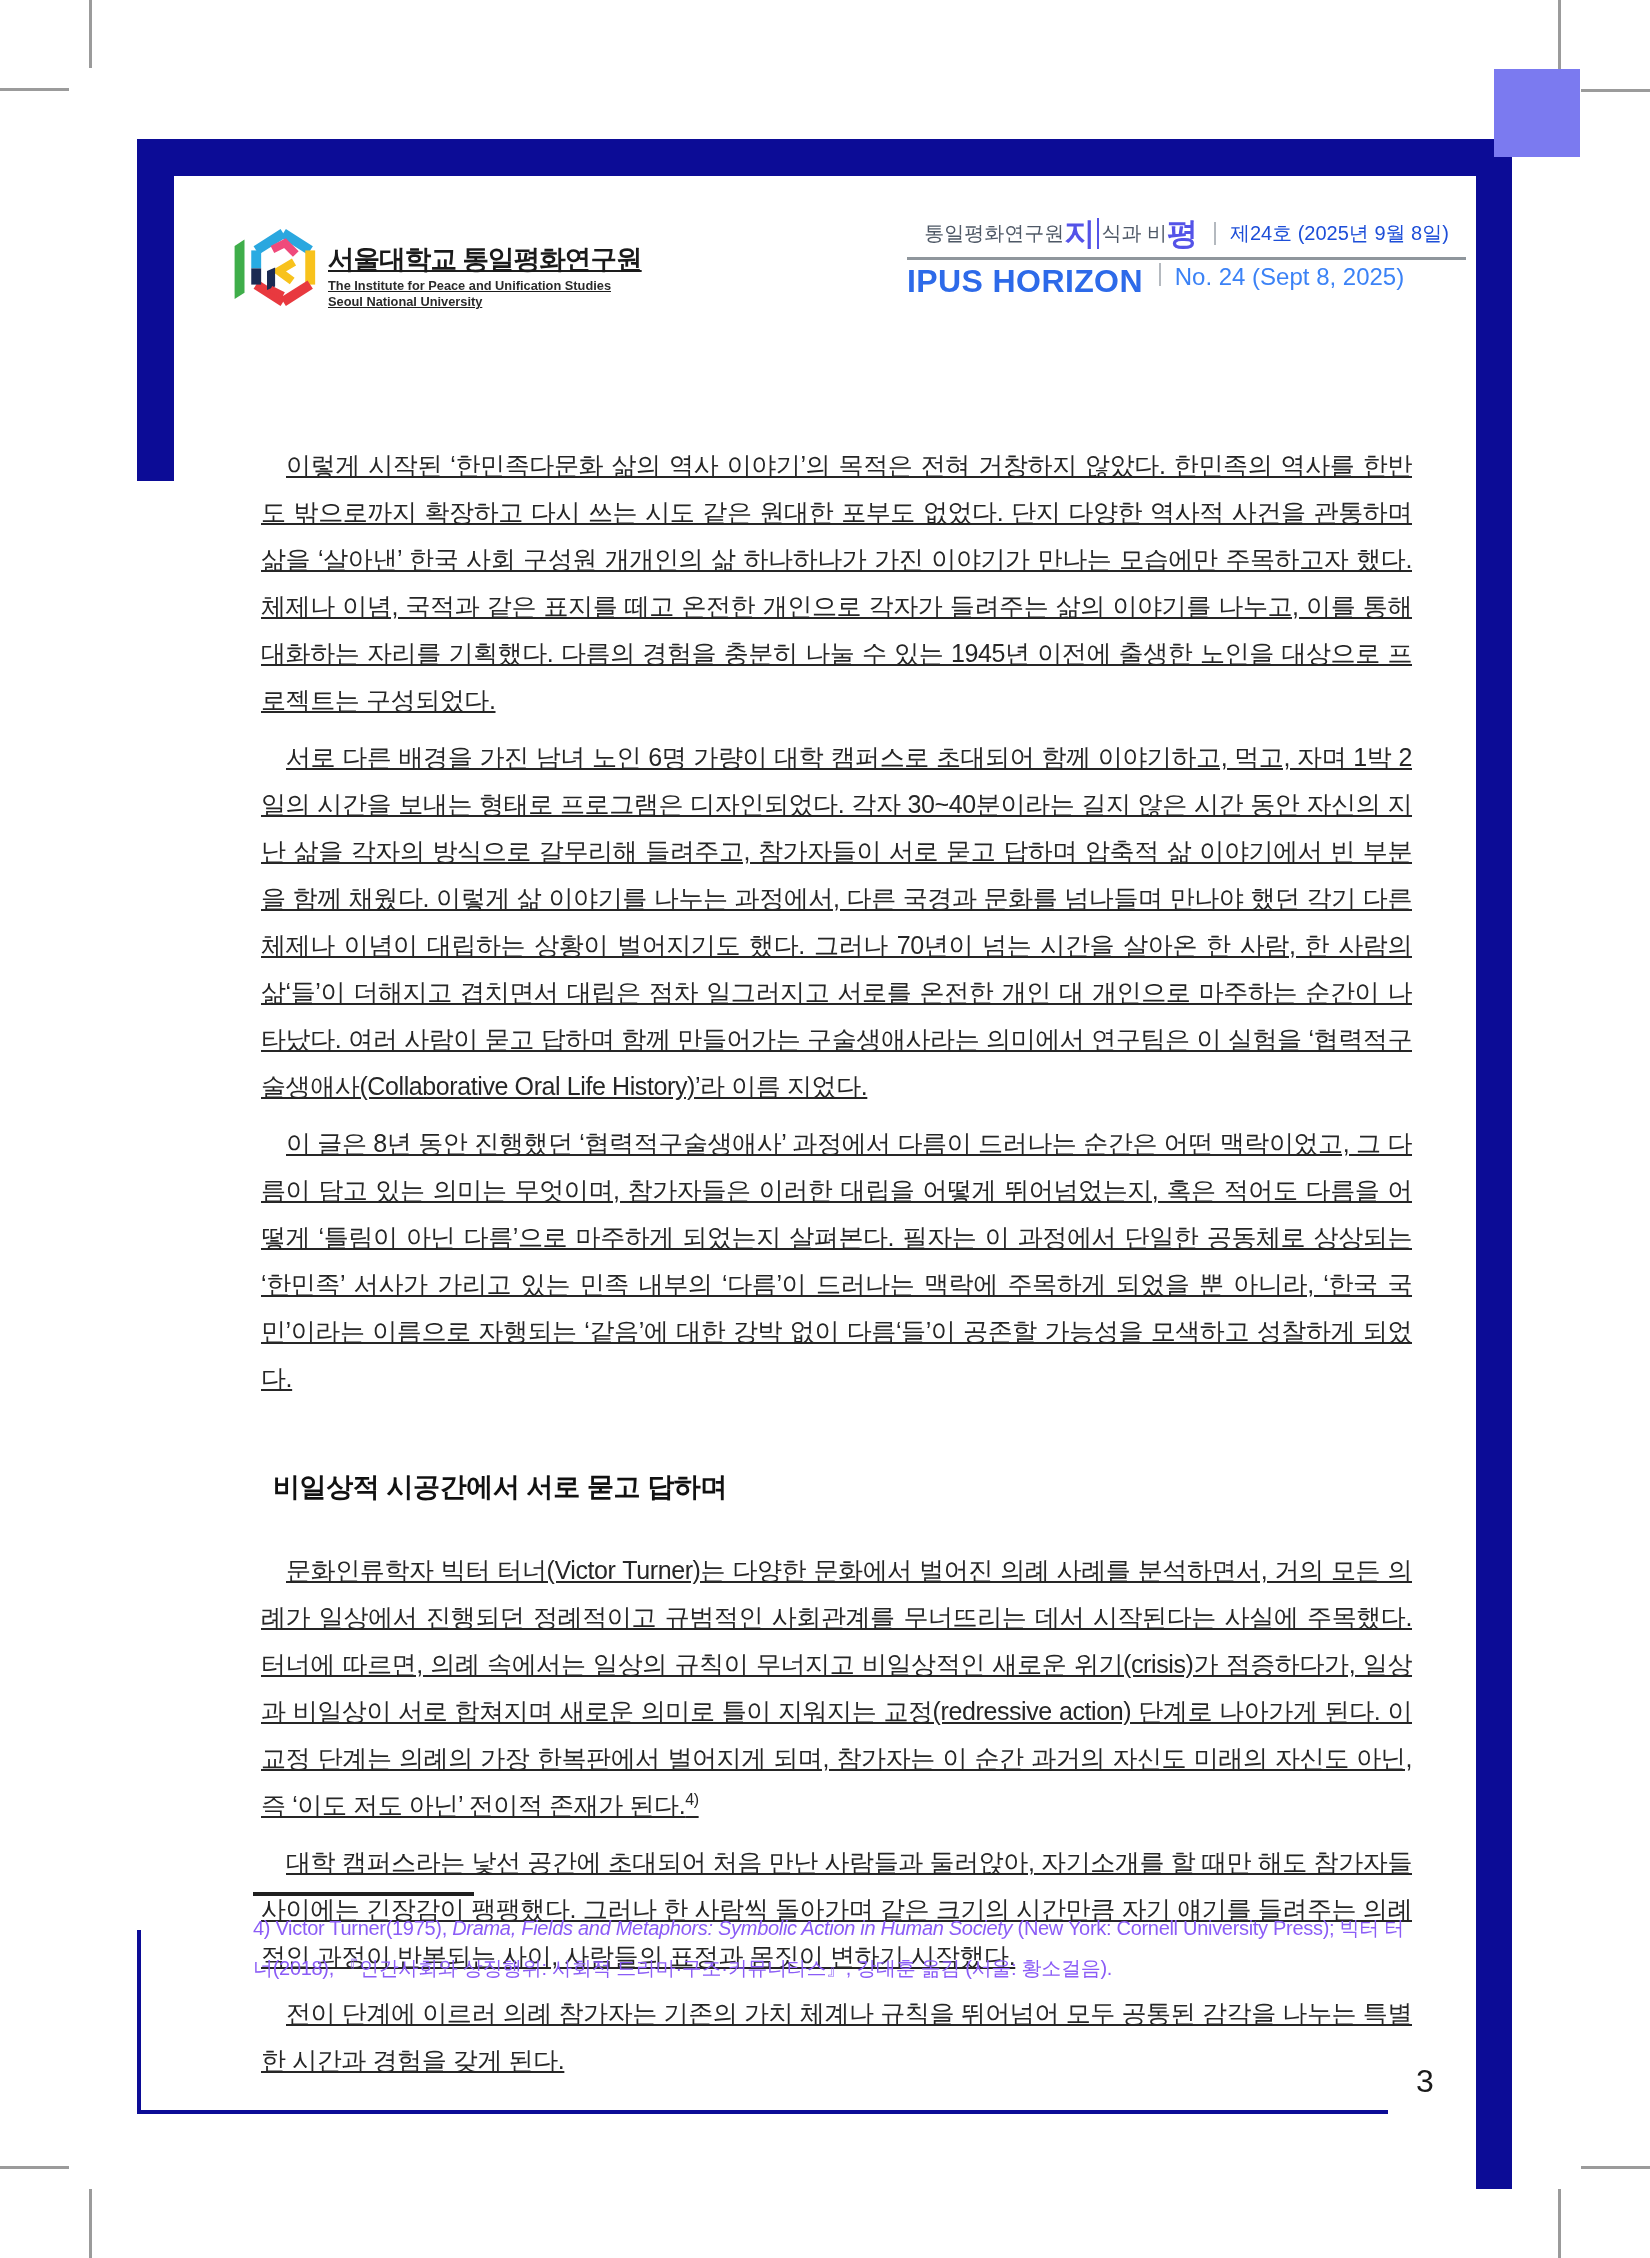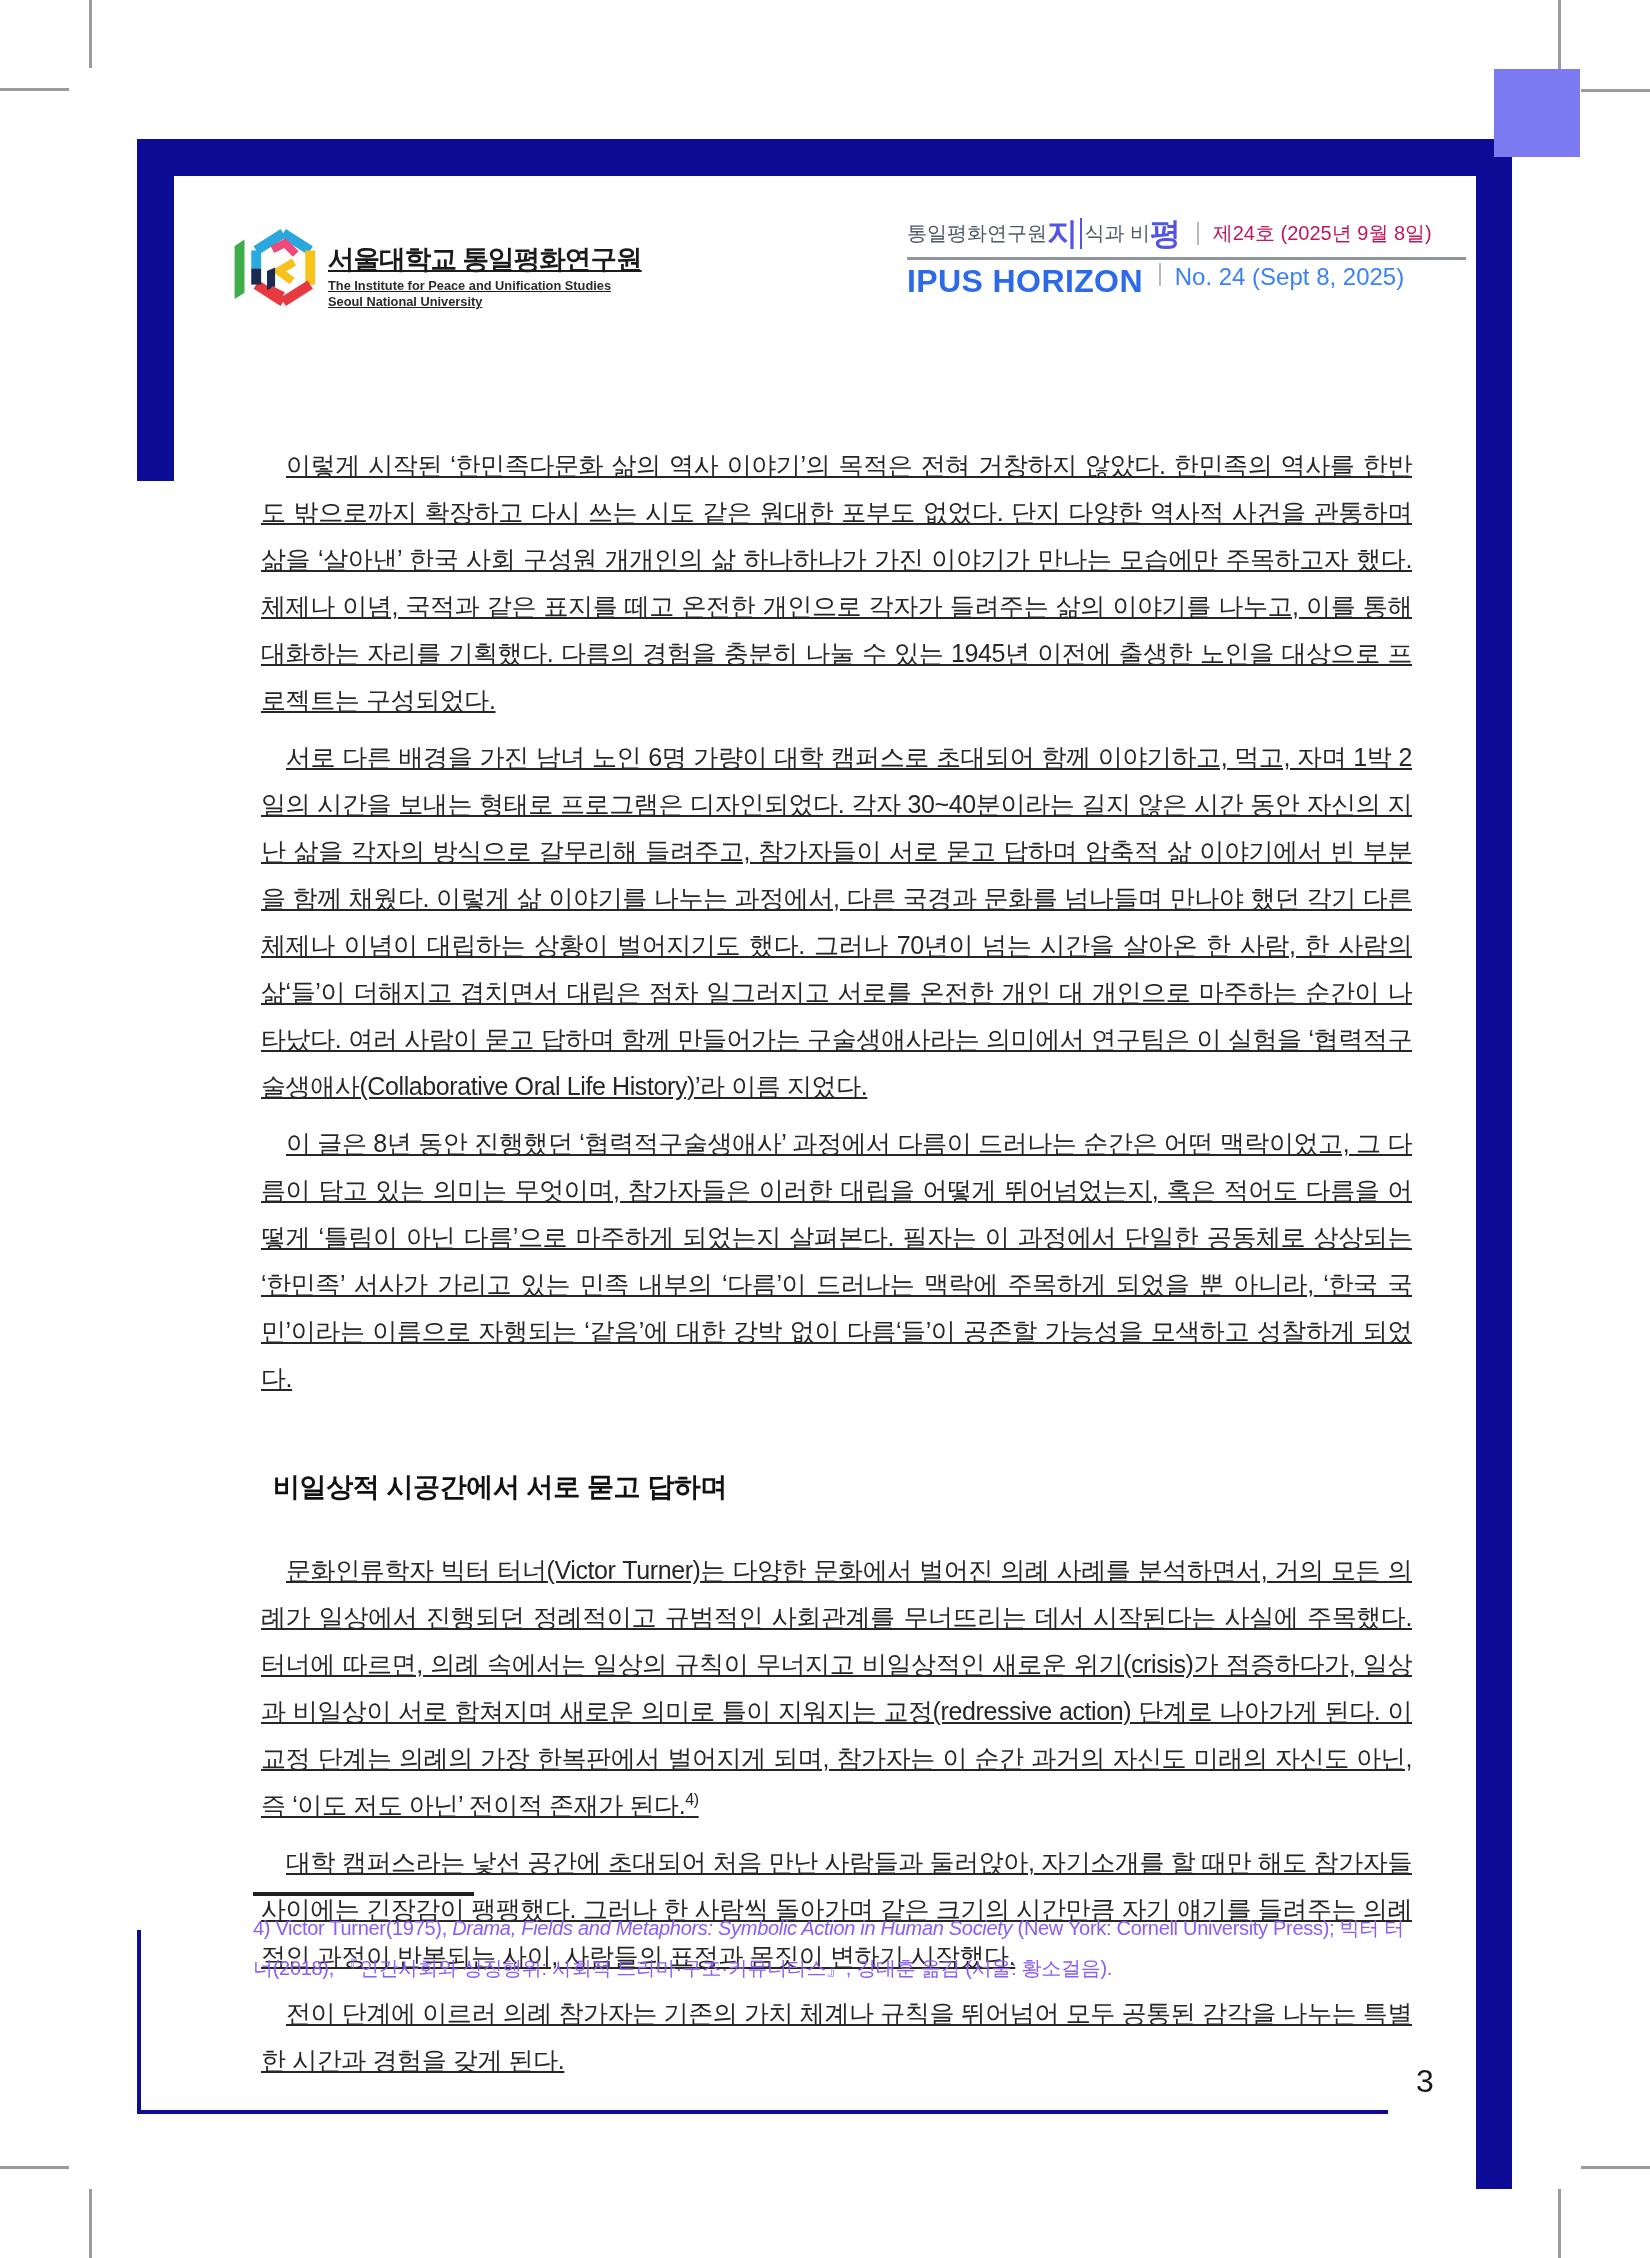--- a/index.html
+++ b/index.html
@@ -24,26 +24,26 @@
   .frame.right{left:1476px;top:139px;width:36px;height:2050px;}
   .frame.bottom{left:137px;top:2110px;width:1251px;height:4.4px;}
   .frame.bl-thin{left:137px;top:1930px;width:4.4px;height:184px;}
   .corner-square{position:absolute;left:1494px;top:69px;width:86px;height:88px;background:var(--accent,#7b7af0);}
   
   .logo-svg{position:absolute;left:231px;top:217px;}
   .logo-text{position:absolute;left:328px;top:245px;color:#1d1d1d;text-decoration:underline;}
   .logo-kr{font-size:26.5px;font-weight:800;letter-spacing:-0.9px;color:#1a1a1a;line-height:28px;}
   .logo-en{font-size:12.8px;font-weight:700;color:#2b2b2b;line-height:16px;margin-top:5.3px;}
   .issue-block{position:absolute;left:907px;top:215px;width:559px;}
-  .issue-row1{display:flex;align-items:center;height:37px;white-space:nowrap;}
+  .issue-row1{display:flex;align-items:center;height:37px;white-space:nowrap;justify-content:center;}
   .series-gray{font-size:20px;color:#4e5866;font-weight:500;}
   .big-char{font-size:31px;font-weight:700;color:var(--violet,#5453e8);line-height:31px;}
   .big-char.first{border-right:2.6px solid var(--violet,#5453e8);padding-right:1.8px;margin-right:2.6px;}
   .vsep1{display:inline-block;width:1.8px;height:23px;background:#b4b9bf;margin:0 14px 0 16px;}
-  .issue-kr{font-size:20px;color:#be185d;}
+  .issue-kr{font-size:20px;color:#1d4ed8;}
   .issue-rule{height:2.6px;background:#8f969c;margin-top:5.3px;width:559px;}
   .issue-row2{display:flex;align-items:flex-start;height:41px;margin-top:3.5px;white-space:nowrap;}
   .brand{font-size:32px;font-weight:800;color:var(--brand-blue,#2d6ae9);letter-spacing:0.4px;}
   .vsep2{display:inline-block;width:1.8px;height:23px;background:#b4b9bf;margin:0 14px 0 16px;}
   .issue-en{font-size:24px;color:#3b82f6;}
   
   .body-text{
     position:absolute;left:251px;top:432px;width:1171px;
     font-size:25px;line-height:47px;letter-spacing:-0.4px;
     color:#262626;text-align:justify;

